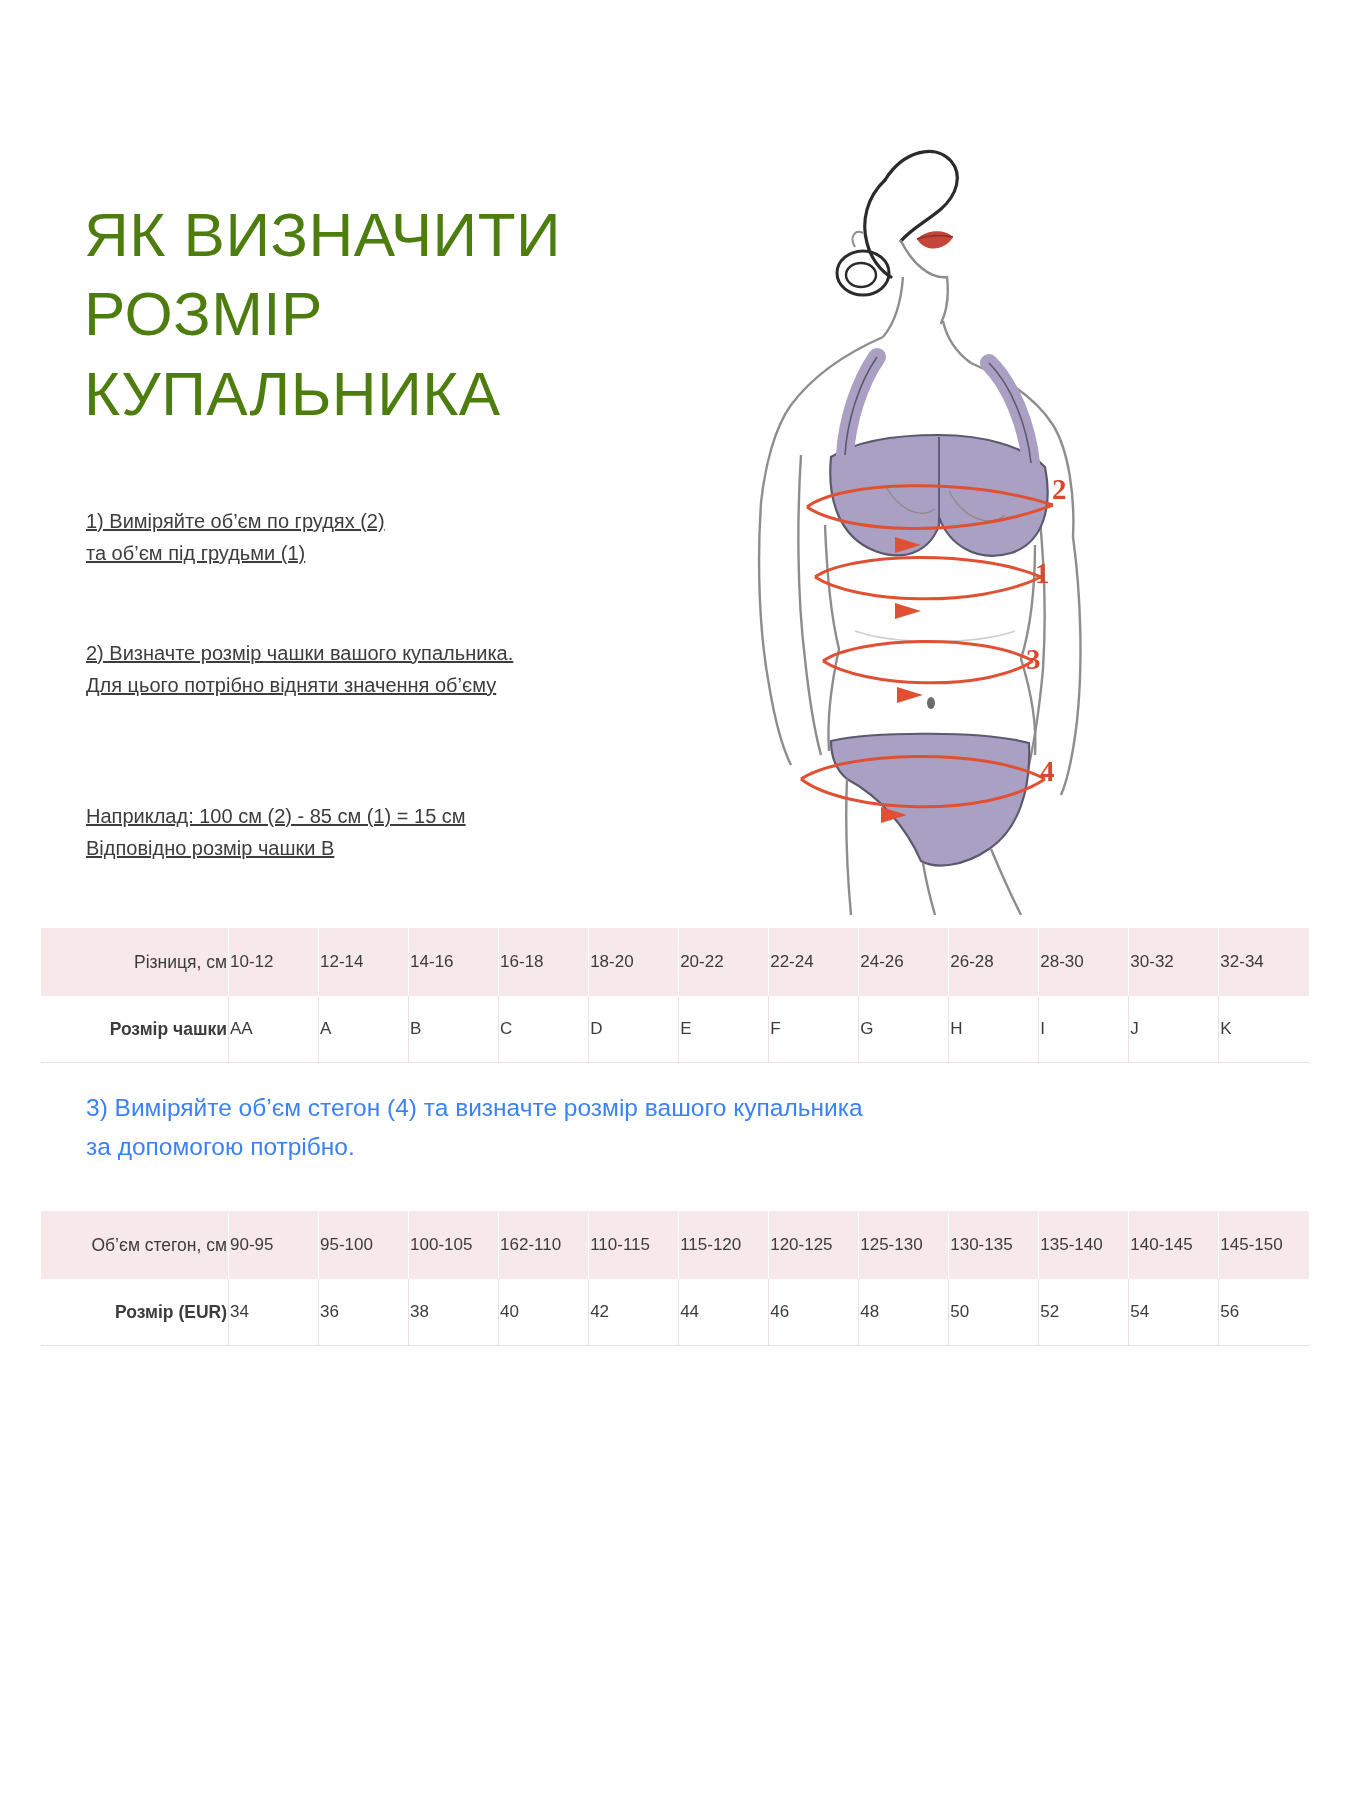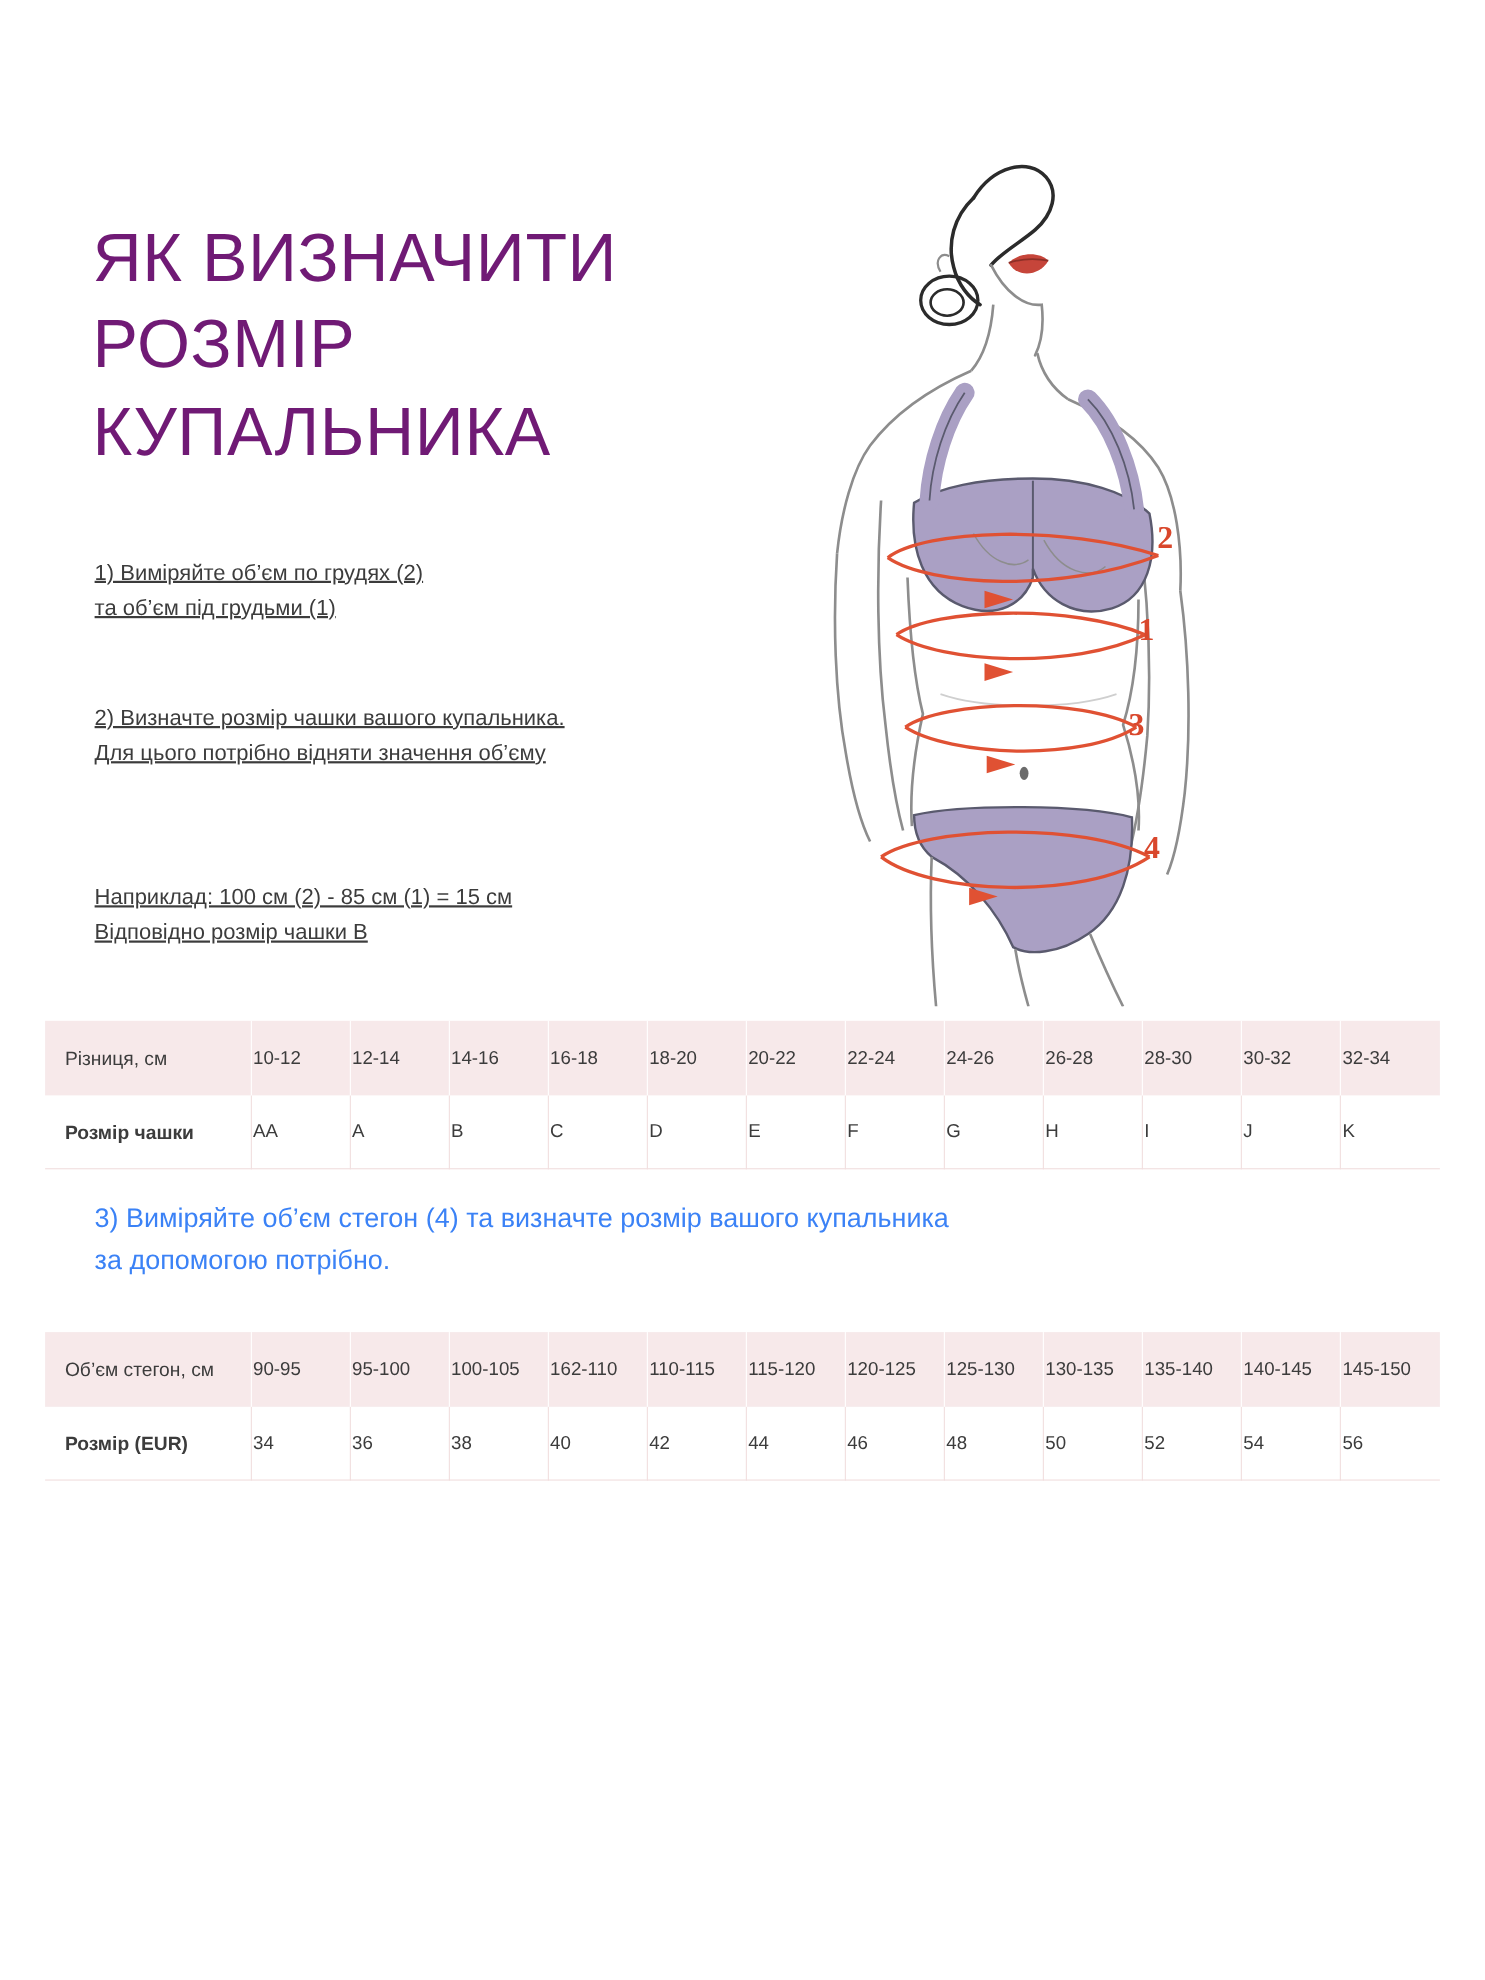--- a/index.html
+++ b/index.html
@@ -24,21 +24,21 @@
 
   
   .title {
     position: absolute;
     left: 84px;
     top: 195px;
     width: 660px;
     font-size: 62px;
     line-height: 1.28;
     letter-spacing: 0.5px;
-    color: #701a75;
+    color: #4d7c0f;
     font-weight: 400;
     text-transform: uppercase;
   }
 
   
   .instr {
     position: absolute;
     left: 86px;
     font-size: 20px;
     line-height: 1.6;
@@ -103,21 +103,21 @@
   table tr.body-row td {
     background: #ffffff;
     height: 64px;
     border-bottom: 1px solid #f1dede;
     border-right: 1px solid #f1dede;
   }
   table tr.body-row td:last-child { border-right: none; }
   table tr.head-row td:last-child { border-right: none; }
 
   td.row-label {
-    text-align: left;
+    text-align: right;
     padding-left: 18px;
     font-weight: 700;
     font-size: 17.5px;
     width: 168px;
   }
   tr.body-row td.row-label { border-bottom: 1px solid #f1dede; }
 
   .cup-letter { font-size: 17px; }
 
   

